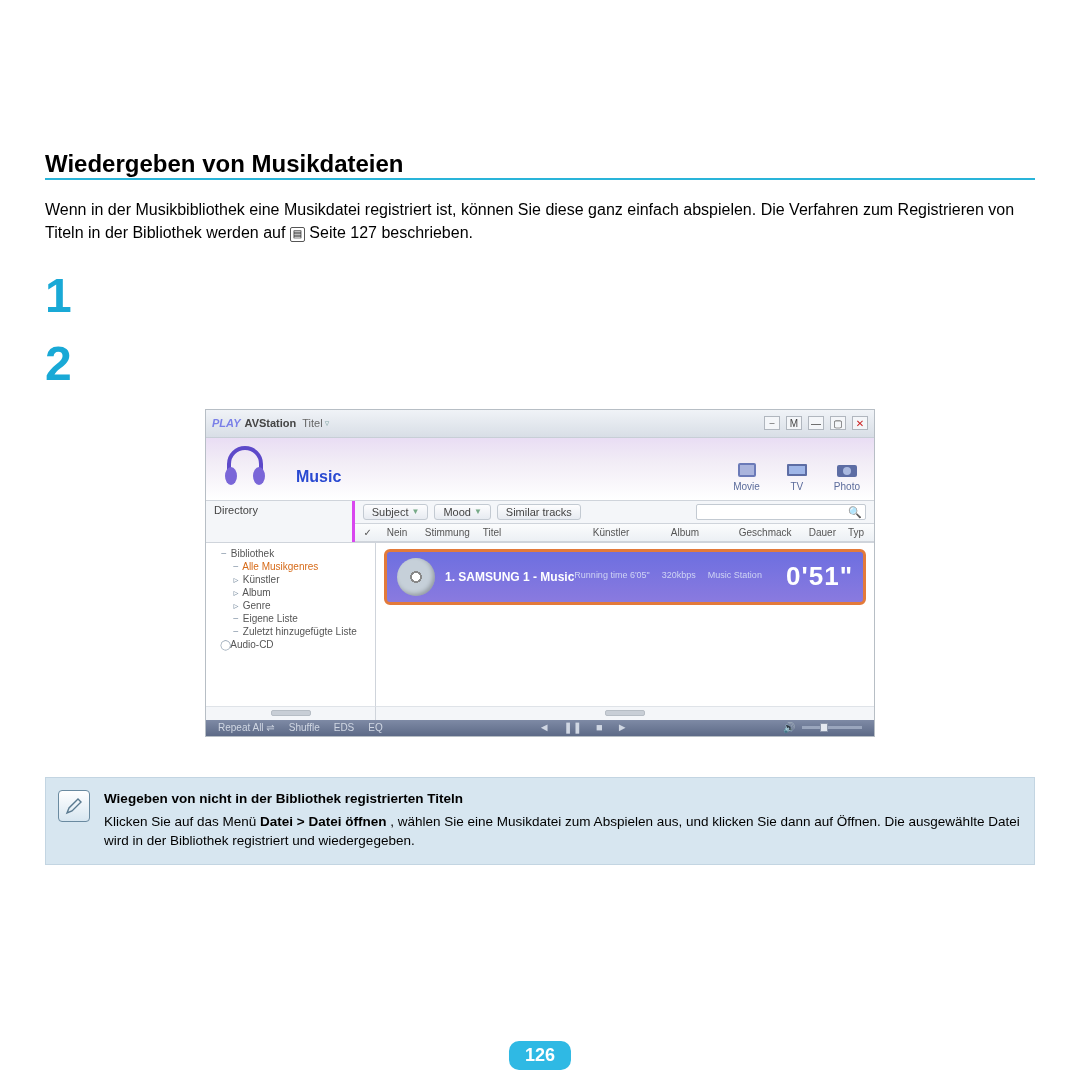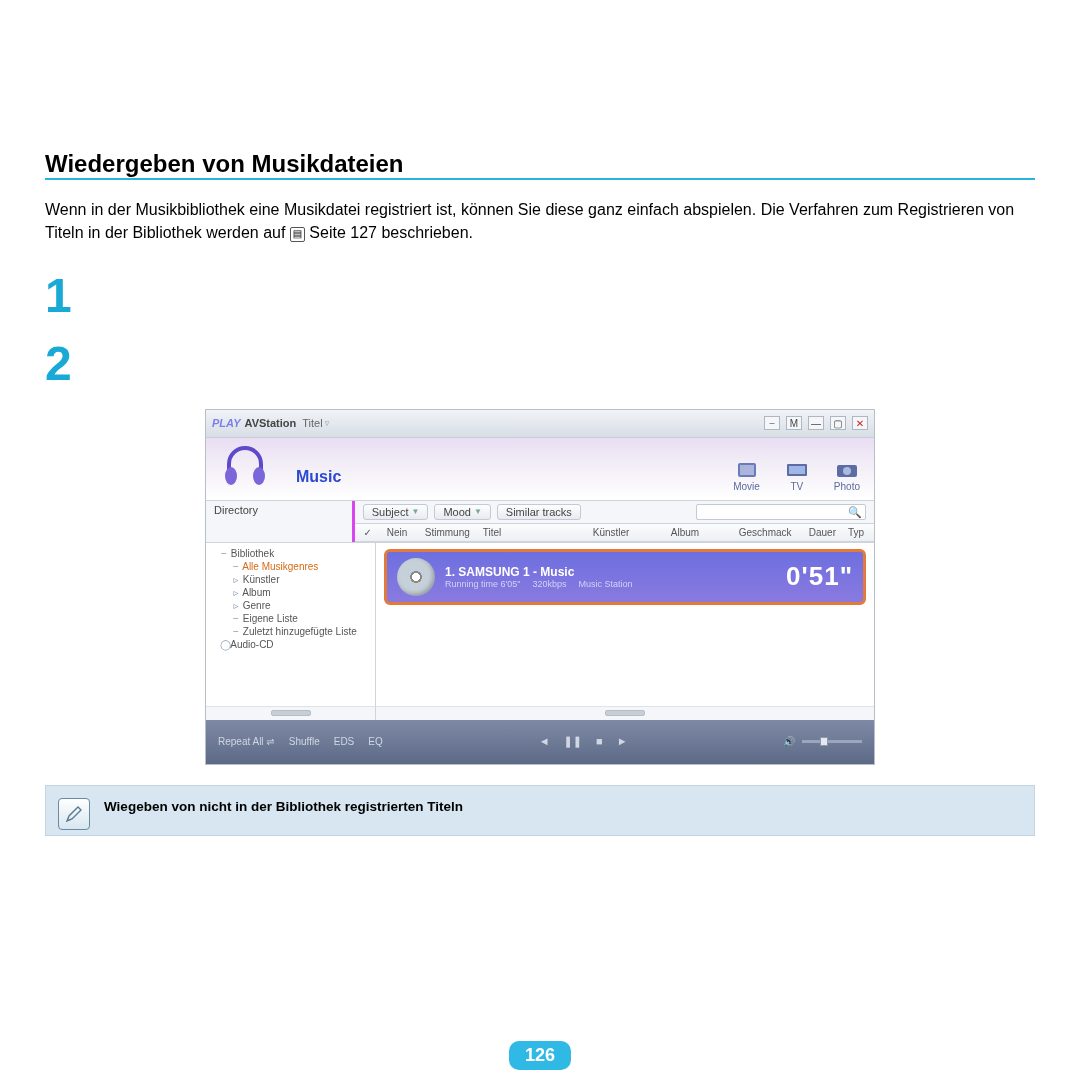--- a/index.html
+++ b/index.html
@@ -94,37 +94,37 @@
 
   .list-area { flex:1; background:#fff; padding:6px 8px 40px 8px;}
   .now-playing {
     border:3px solid #e37a3a; border-radius:6px;
     background:linear-gradient(#6d6fe0,#8a7adf);
     color:#fff; display:flex; align-items:center; padding:6px 10px; gap:10px;
   }
   .disc { width:38px; height:38px; border-radius:50%; background:
     radial-gradient(circle at 50% 50%, #fff 0 4px, #888 4px 6px, #c6d0d9 6px 19px);
     box-shadow: inset -2px -2px 4px rgba(0,0,0,.25);}
-  .np-info { display:flex; flex-direction:column; font-size:11px;}
+  .np-info { display:flex; font-size:11px;}
   .np-title { font-weight:bold; font-size:12px;}
   .np-sub { font-size:9px; color:#cfd4f4; display:flex; gap:12px;}
   .np-time { margin-left:auto; font-size:26px; font-weight:bold; letter-spacing:1px;}
 
   .player-bar{
-    height:44px; background:linear-gradient(#7e8aa5,#5d6a87);
+    height:16px; background:linear-gradient(#7e8aa5,#5d6a87);
     color:#d0d7e3; display:flex; align-items:center; padding:0 12px; font-size:10px; gap:14px;
   }
   .player-bar .center{ margin:0 auto; display:flex; gap:14px; font-size:11px;}
   .player-bar .vol{ display:flex; align-items:center; gap:6px;}
   .vol-track{ width:60px; height:3px; background:#9aa6bd; position:relative;}
   .vol-thumb{ position:absolute; left:18px; top:-3px; width:8px; height:9px; background:#e4e9f1; border:1px solid #8b96ab;}
 
   
   .note {
-    margin-top:20px; background:#d7e6f0; border:1px solid #c3d5e2;
+    margin-top:40px; background:#d7e6f0; border:1px solid #c3d5e2;
     padding:12px 7px 14px 58px; position:relative; font-size:13.5px; line-height:1.4;
   }
   .note .note-icon{
     position:absolute; left:12px; top:12px; width:32px; height:32px;
     border:1px solid #6a8aa0; border-radius:4px; background:linear-gradient(#fff,#d7e6f0);
     display:flex; align-items:center; justify-content:center;
   }
   .note-title{ font-weight:bold; margin-bottom:4px;}
 
   .page-num{
@@ -297,15 +297,20 @@
   </div>
 </div>
 
 <div class="note">
   <div class="note-icon">
     <svg width="20" height="20" viewBox="0 0 20 20">
         <path d="M3 17l2-5L14 3l3 3-9 9-5 2z" fill="none" stroke="#5a7a90" stroke-width="1.4"></path>
       </svg>
   </div>
   <div class="note-title">Wiegeben von nicht in der Bibliothek registrierten Titeln</div>
+  <div>
+    <span>Klicken Sie auf das Menü </span>
+    <b>Datei &gt; Datei öffnen</b>
+    <span>, wählen Sie eine Musikdatei zum Abspielen aus, und klicken Sie dann auf Öffnen. Die ausgewählte Datei wird in der Bibliothek registriert und wiedergegeben.</span>
+  </div>
 </div>
 
 <div class="page-num">126</div>
 
 </body></html>

